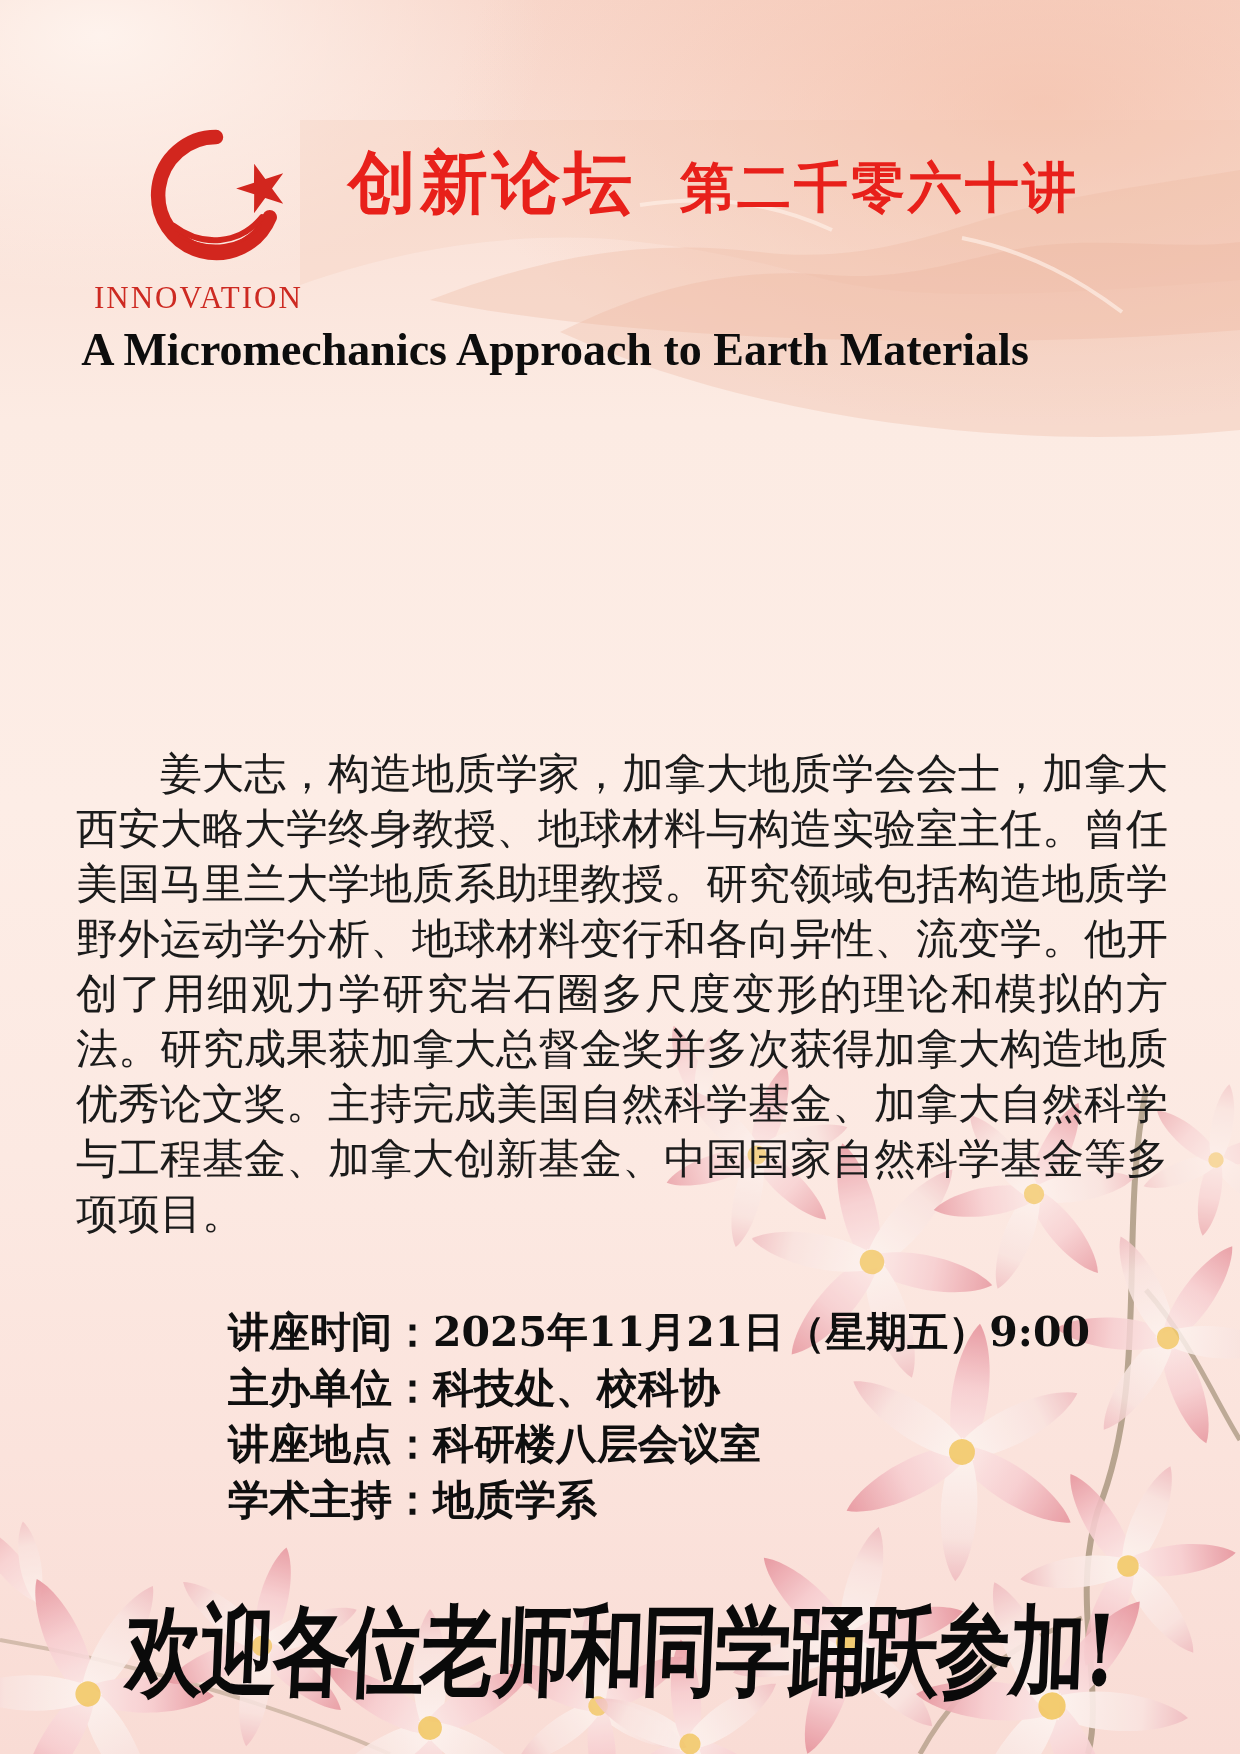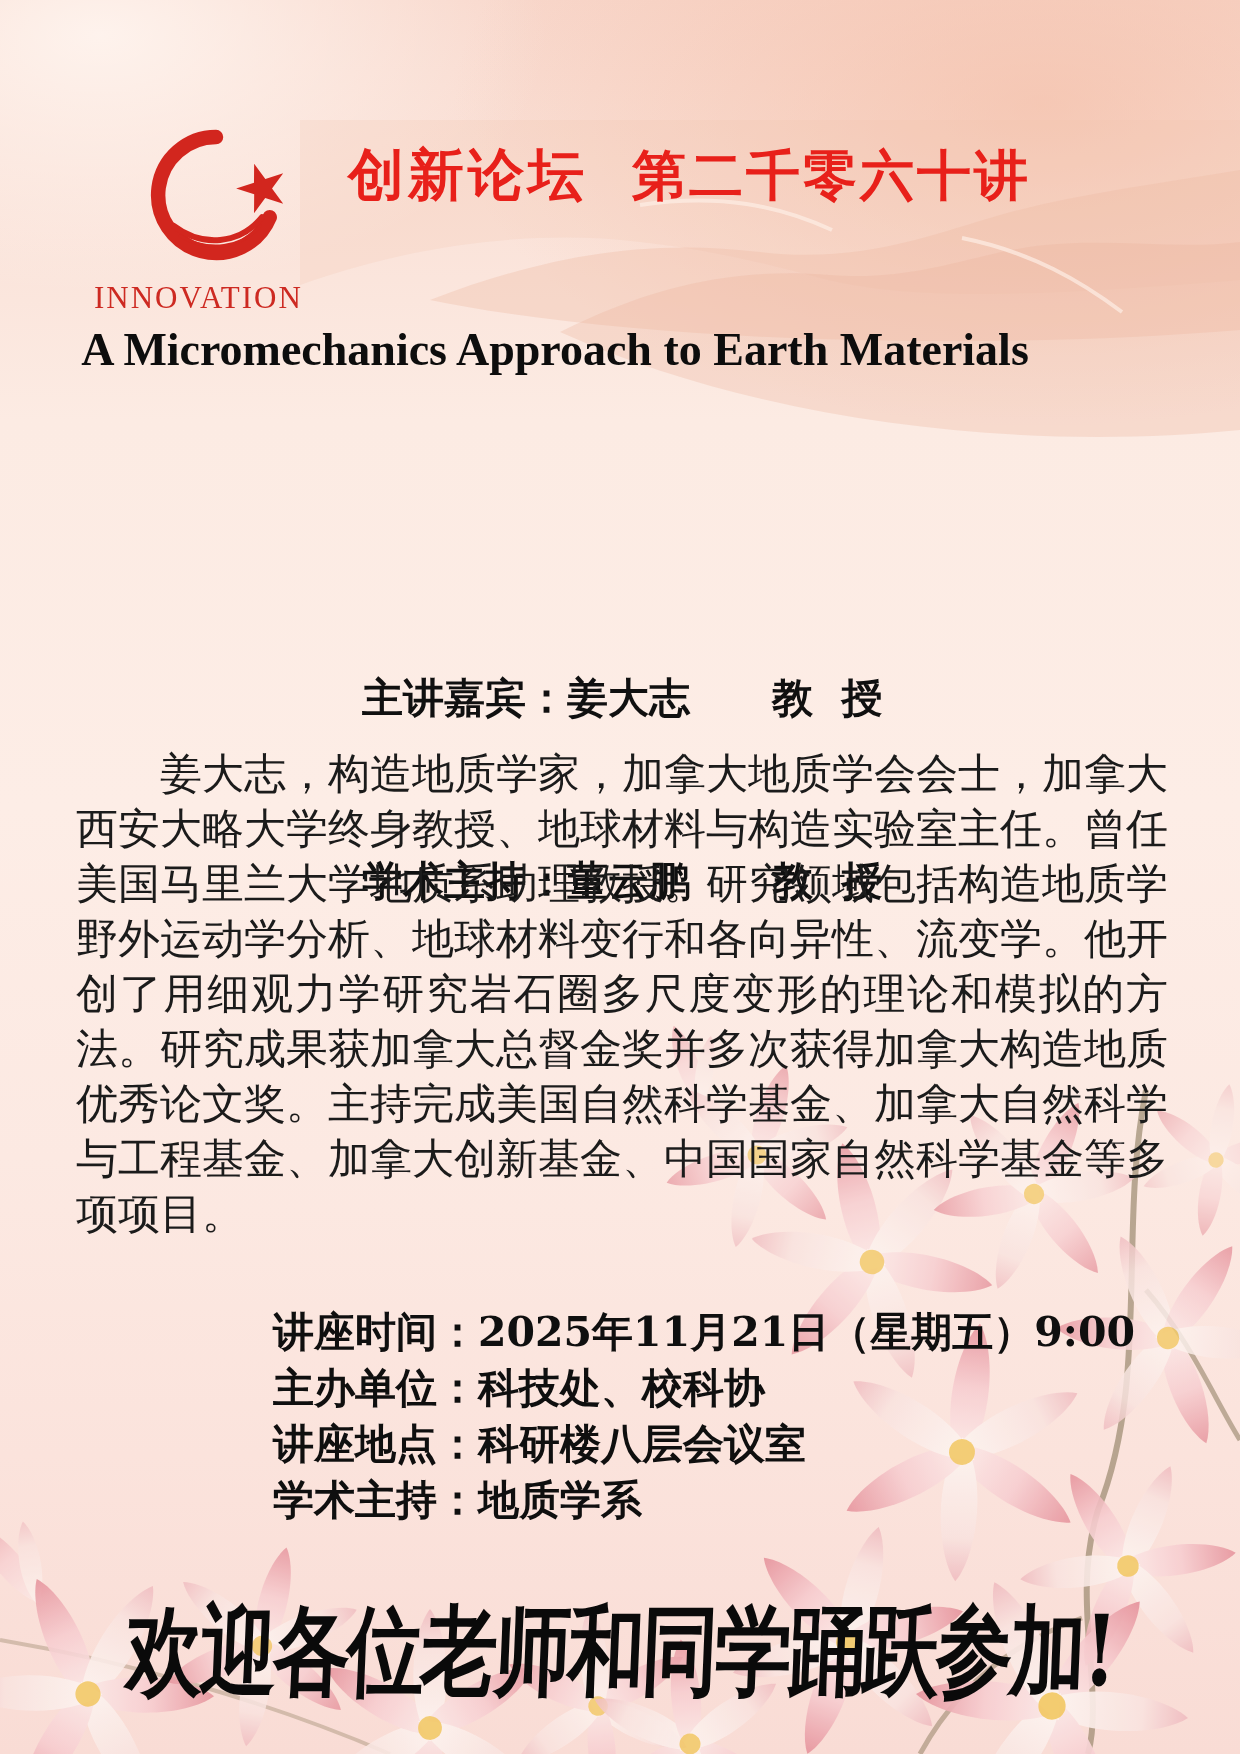--- a/index.html
+++ b/index.html
@@ -10,36 +10,36 @@
       radial-gradient(750px 430px at 8% 2%, rgba(255,247,242,0.85), rgba(255,247,242,0) 60%),
       linear-gradient(180deg,#f8d7cb 0%,#fae0d6 9%,#fcebe3 24%,#fdede6 46%,#fce9e2 66%,#fbe3dc 83%,#f9dcd5 100%);
     font-family:"DejaVu Sans", sans-serif;color:#111;
   }
   .bg-art{position:absolute;left:0;top:0;width:1240px;height:1754px;display:block;}
   
   .logo{position:absolute;left:94px;top:114px;width:244px;text-align:left;}
   .logo svg{width:186px;height:162px;display:block;margin:0 auto;}
   .logo-word{font-family:"Liberation Serif", serif;font-size:31px;letter-spacing:2px;color:#cd2a22;margin-top:4px;}
   .title-row{position:absolute;left:348px;top:138px;display:flex;align-items:baseline;gap:44px;color:#e8201a;white-space:nowrap;}
-  .forum-title{font-size:56px;font-weight:700;letter-spacing:4px;font-family:"DejaVu Sans", sans-serif;}
+  .forum-title{font-size:68px;font-weight:700;letter-spacing:4px;font-family:"DejaVu Sans", sans-serif;}
   .lecture-number{font-size:54px;font-weight:700;letter-spacing:3px;font-family:"DejaVu Sans", sans-serif;text-align:right;}
   
   .eng-title{position:absolute;top:324px;left:0;width:1110px;text-align:center;
     font-family:"Liberation Serif", serif;font-weight:700;font-size:46px;line-height:1.14;color:#0d0d0d;}
   .eng-title div{white-space:pre;}
   
   .speakers{position:absolute;top:546px;left:362px;font-size:41px;font-weight:700;line-height:61px;
     color:#101010;white-space:pre;font-family:"DejaVu Serif", serif;}
   
   .bio{position:absolute;top:746px;left:76px;width:1092px;font-size:42px;line-height:55px;
     text-align:justify;text-indent:2em;color:#1b1b1b;font-family:"DejaVu Serif", serif;}
   
   .details{position:absolute;top:1304px;left:228px;font-size:41px;font-weight:700;color:#0f0f0f;
     font-family:"DejaVu Serif", serif;}
-  .detail-row{height:56px;line-height:56px;white-space:pre;margin-left:45px;}
+  .detail-row{height:56px;line-height:56px;white-space:pre;}
   
   .footer{position:absolute;top:1588px;left:0;width:1240px;text-align:center;}
   .footer-text{display:inline-block;font-size:96px;font-weight:900;color:#0a0a0a;
     font-family:"DejaVu Serif", serif;letter-spacing:-4px;white-space:nowrap;
     transform:scale(0.80,1.02) skewX(-3deg);transform-origin:center;}
 </style>
 </head>
 <body>
 
 <div class="poster">
@@ -121,24 +121,20 @@
 
   <div class="title-row">
     <span class="forum-title">创新论坛</span>
     <span class="lecture-number">第二千零六十讲</span>
   </div>
 
   <div class="eng-title">
     <div>A Micromechanics Approach to Earth Materials</div>
   </div>
 
-  <div class="speakers">
-    <div>主讲嘉宾：姜大志　　教  授</div>
-    <div>学术主持：董云鹏　　教  授</div>
-  </div>
 
   <div class="bio">姜大志，构造地质学家，加拿大地质学会会士，加拿大西安大略大学终身教授、地球材料与构造实验室主任。曾任美国马里兰大学地质系助理教授。研究领域包括构造地质学野外运动学分析、地球材料变行和各向异性、流变学。他开创了用细观力学研究岩石圈多尺度变形的理论和模拟的方法。研究成果获加拿大总督金奖并多次获得加拿大构造地质优秀论文奖。主持完成美国自然科学基金、加拿大自然科学与工程基金、加拿大创新基金、中国国家自然科学基金等多项项目。</div>
 
   <div class="details">
     <div class="detail-row"><span>讲座时间：</span><span>2025年11月21日（星期五）9:00</span></div>
     <div class="detail-row"><span>主办单位：</span><span>科技处、校科协</span></div>
     <div class="detail-row"><span>讲座地点：</span><span>科研楼八层会议室</span></div>
     <div class="detail-row"><span>学术主持：</span><span>地质学系</span></div>
   </div>
 

